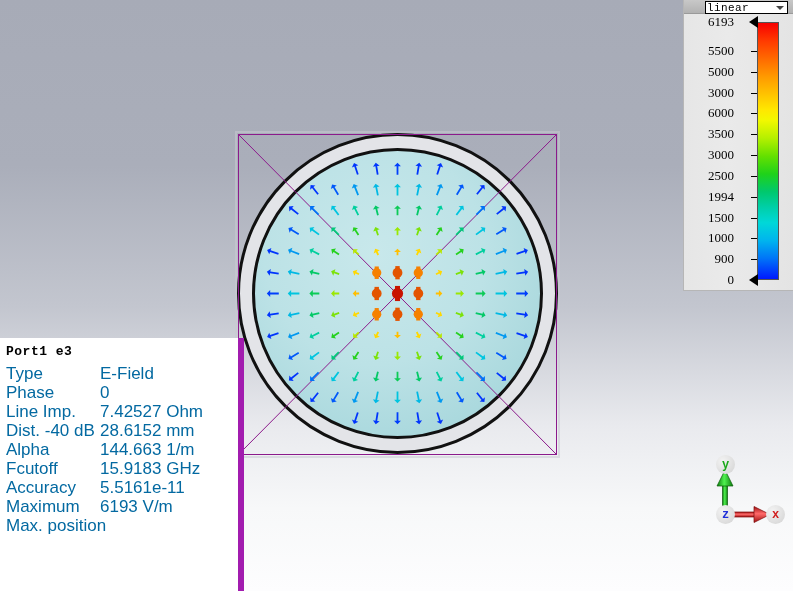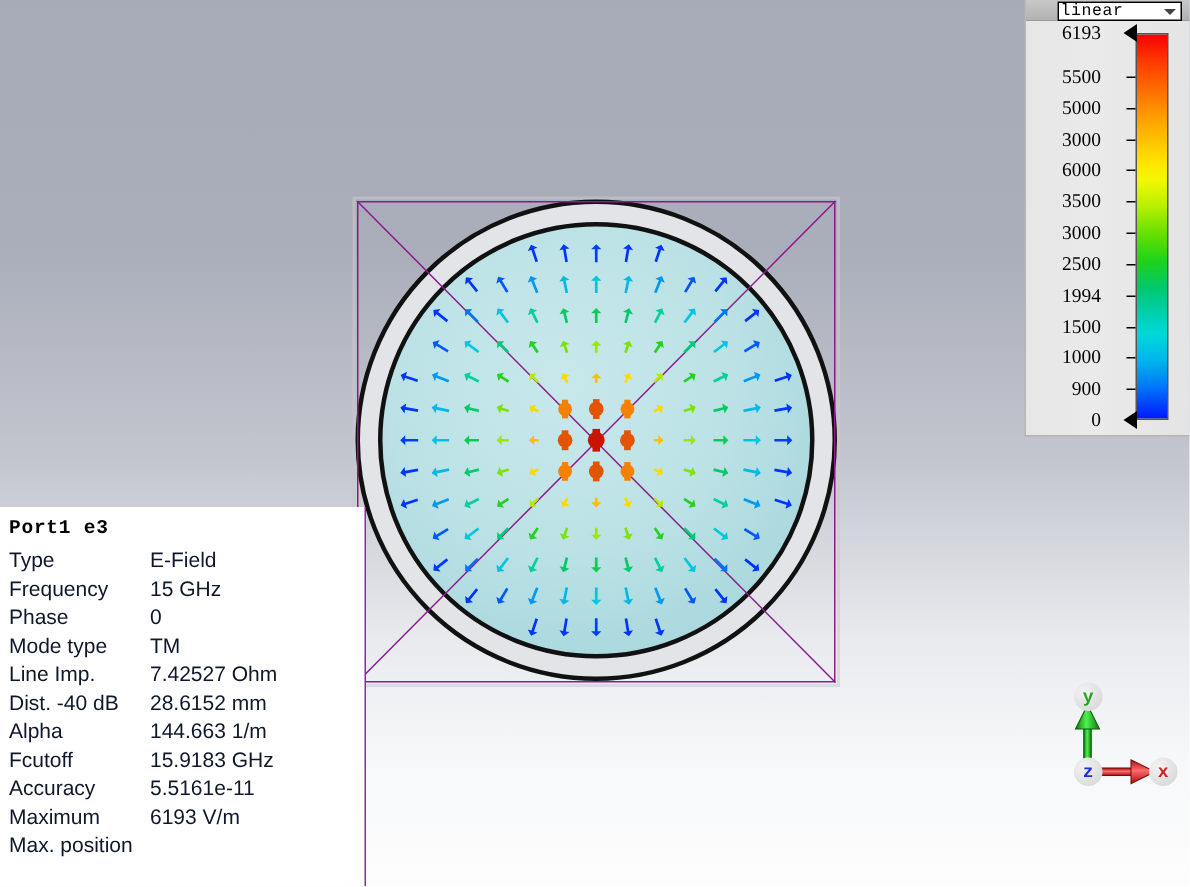--- a/index.html
+++ b/index.html
@@ -88,29 +88,29 @@
   }
   .arrow-mark{
     position:absolute;right:-1px;width:0;height:0;
     border-top:6px solid transparent;border-bottom:6px solid transparent;
     border-right:9px solid #000;
   }
 
   
   #infopanel{
     left:0;top:338px;width:244px;height:253px;
-    background:#ffffff;border-right:1px solid #a21caf;
+    background:#ffffff;border-right:6px solid #a21caf;
     box-sizing:border-box;padding:6px 0 0 6px;
   }
   #infopanel .ptitle{
     font-family:"Liberation Mono","DejaVu Sans Mono",monospace;
     font-size:13px;font-weight:bold;color:#000;
     letter-spacing:.5px;margin-bottom:5px;
   }
-  .irow{display:flex;font-size:14px;color:#0f172a;height:19px;line-height:19px;align-items:flex-end;}
+  .irow{display:flex;font-size:17px;color:#0369a1;height:19px;line-height:19px;align-items:flex-end;}
   .ikey{width:94px;flex:0 0 94px;white-space:nowrap;}
   .ival{white-space:pre;}
 
   
   #triad{left:700px;top:450px;width:90px;height:90px;}
   .tri-ball{
     position:absolute;width:19px;height:19px;border-radius:50%;
     background:radial-gradient(circle at 35% 32%,#f3f3f3,#dcdcdc 70%,#cfcfcf 100%);
     display:flex;align-items:center;justify-content:center;
     font-family:"Liberation Mono","DejaVu Sans Mono",monospace;
@@ -624,30 +624,22 @@
 </div>
 
 <div class="abs" id="infopanel">
   <div class="ptitle">Port1 e3</div>
   <div id="infoRows">
       <div class="irow">
         <div class="ikey">Type</div>
         <div class="ival">E-Field</div>
       </div>
       <div class="irow">
-        <div class="ikey">Frequency</div>
-        <div class="ival">15 GHz</div>
-      </div>
-      <div class="irow">
         <div class="ikey">Phase</div>
         <div class="ival">0</div>
-      </div>
-      <div class="irow">
-        <div class="ikey">Mode type</div>
-        <div class="ival">TM</div>
       </div>
       <div class="irow">
         <div class="ikey">Line Imp.</div>
         <div class="ival">7.42527 Ohm</div>
       </div>
       <div class="irow">
         <div class="ikey">Dist. -40 dB</div>
         <div class="ival">28.6152 mm</div>
       </div>
       <div class="irow">

